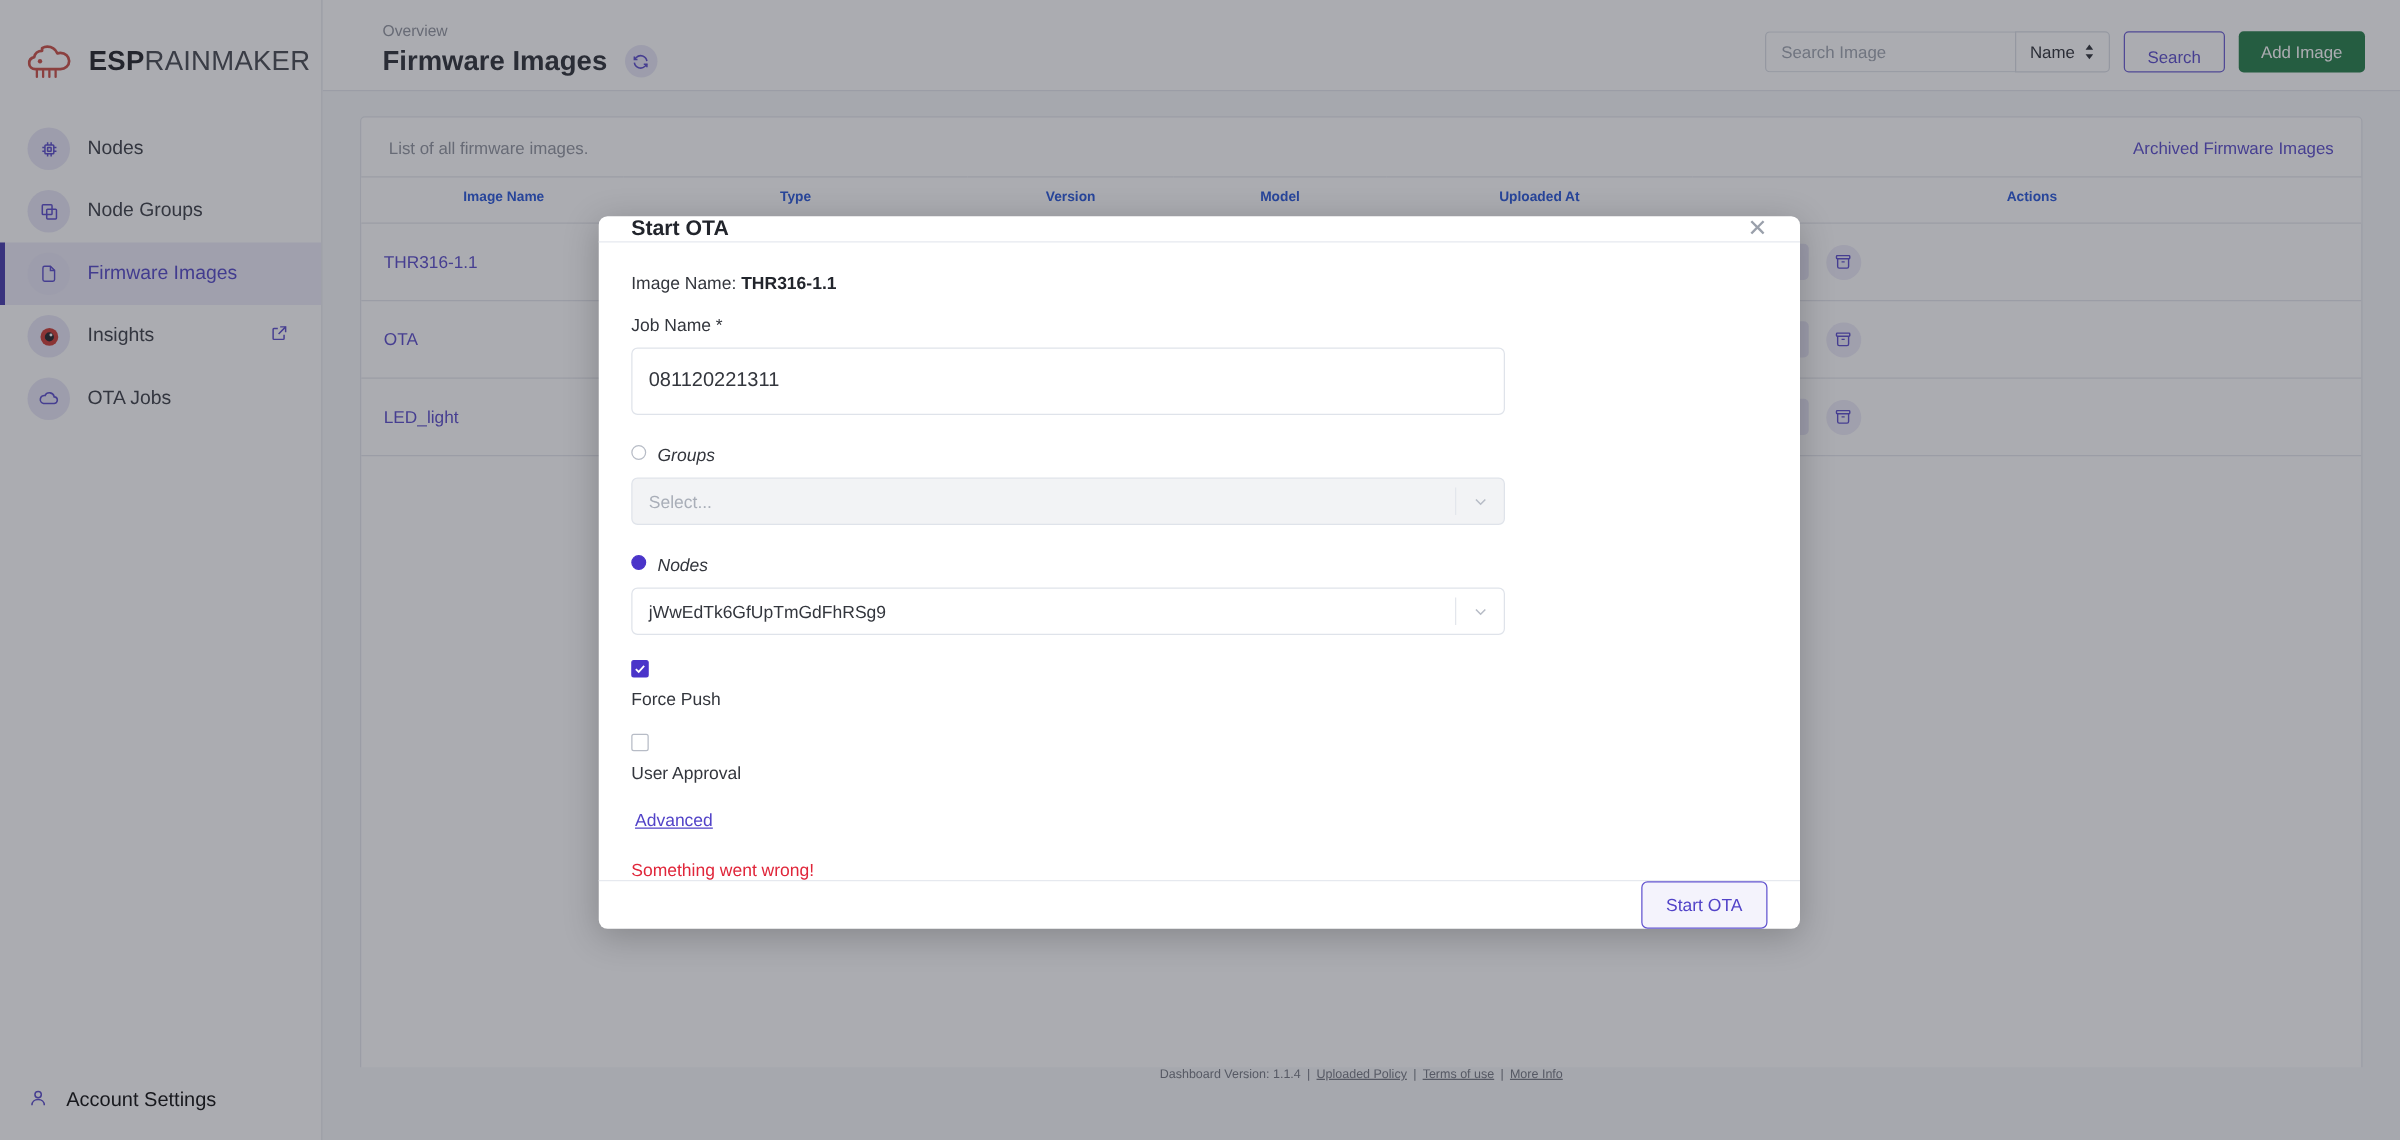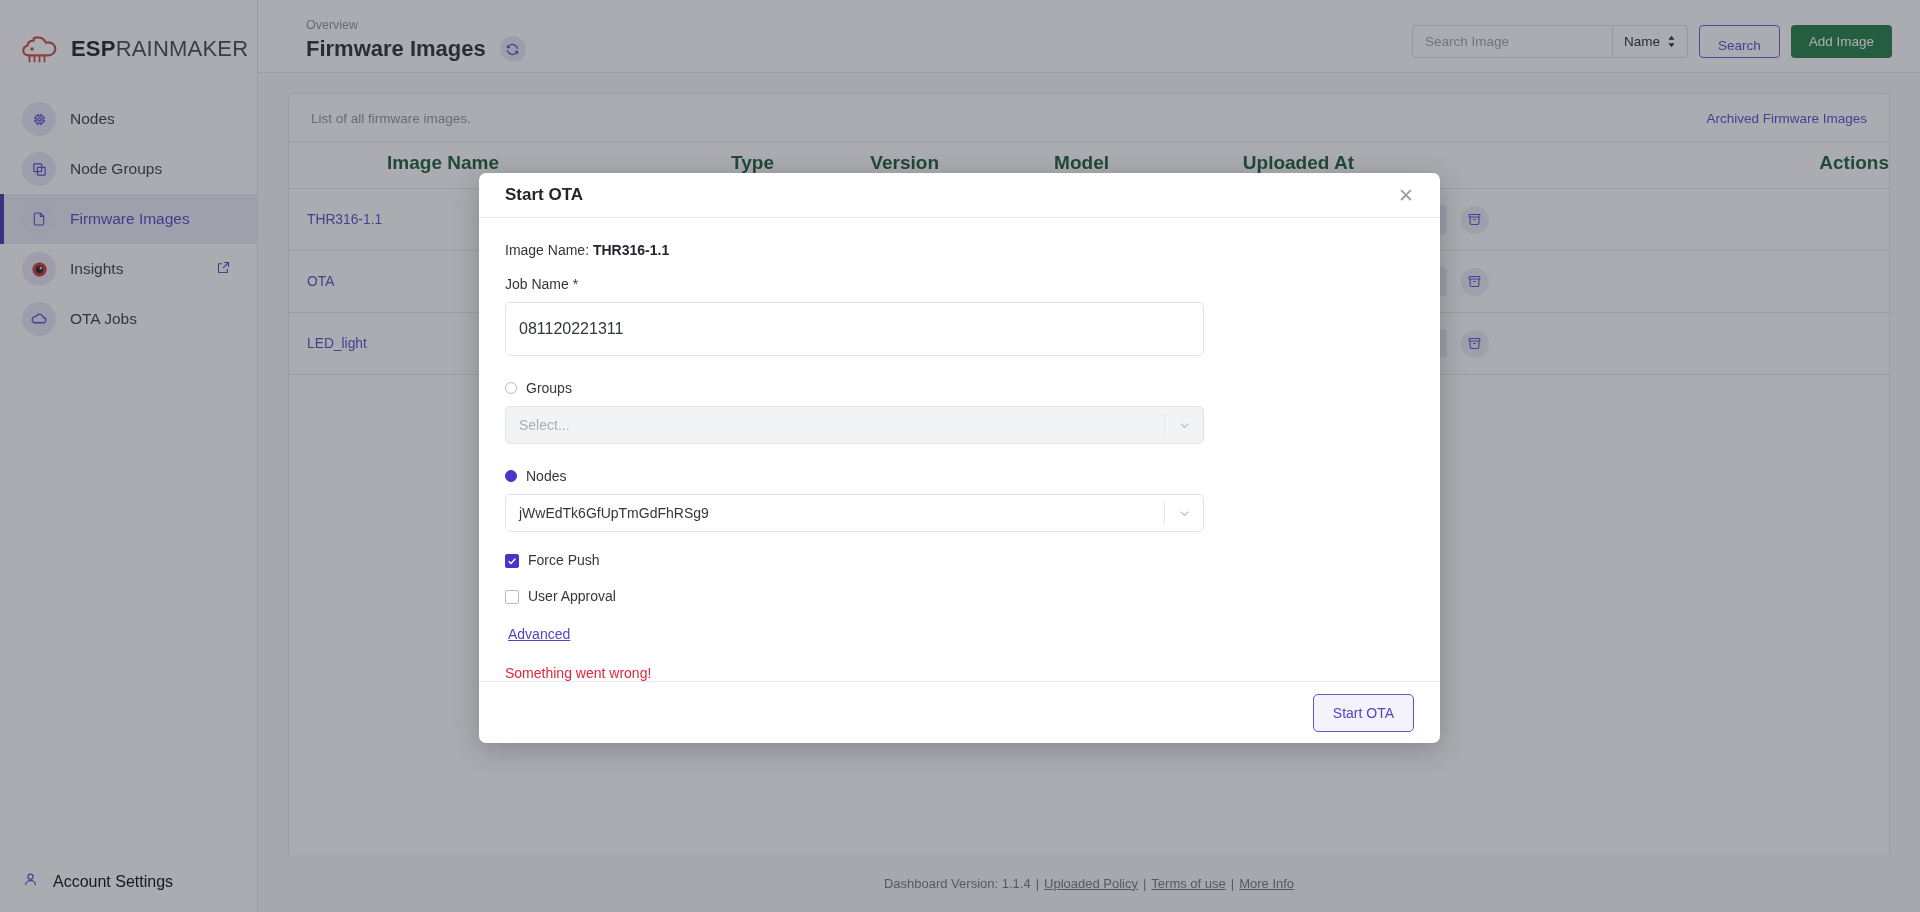--- a/index.html
+++ b/index.html
@@ -128,21 +128,21 @@
   .card-head {
     display: flex; align-items: center; justify-content: space-between;
     padding: 17px 22px 15px 22px;
   }
   .card-sub { font-size: 13.5px; color: #8b8f99; }
   .archived-link {
     font-size: 13.5px; color: #5243c8; cursor: pointer;
   }
   table { width: 100%; border-collapse: collapse; }
   thead th {
-    text-align: right; font-size: 19px; font-weight: 700; color: #14532d;
+    text-align: center; font-size: 11px; font-weight: 700; color: #1d4ed8;
     padding: 10px 0 14px 0;
     border-top: 1px solid #e3e6ec; border-bottom: 1px solid #e3e6ec;
     background: #fff;
   }
   tbody td {
     font-size: 13.8px; color: #33363d;
     padding: 16px 0; border-bottom: 1px solid #e3e6ec;
   }
   td.name a { color: #5243c8; text-decoration: none; cursor: pointer; }
   .col-name { width: 210px; padding-left: 18px !important; }
@@ -159,22 +159,22 @@
   .icon-circle {
     width: 28px; height: 28px; border-radius: 50%;
     background: #eceaf8; display: flex; align-items: center; justify-content: center;
     cursor: pointer;
   }
 
   
   #footer {
     position: absolute; left: 258px; right: 0; bottom: 0; height: 58px;
     background: #f7f8fa;
-    display: flex; align-items: center; justify-content: center;
-    font-size: 13px; color: #6d717b;
+    display: flex; justify-content: center;
+    font-size: 10px; color: #6d717b;
     z-index: 4;
   }
   #footer a { color: #6d717b; text-decoration: underline; cursor: pointer; }
   .sep { margin: 0 5px; }
 
   
   #modal {
     position: absolute; left: 479px; top: 173px;
     width: 961px; height: 570px;
     background: #fff; border-radius: 7px;
@@ -196,44 +196,44 @@
   .img-name { font-size: 14px; color: #33363d; margin-bottom: 18px; }
   .img-name b { font-weight: 700; color: #22252c; }
   .field-label { font-size: 14px; color: #33363d; margin-bottom: 10px; }
   .text-input {
     width: 699px; height: 54px;
     border: 1px solid #dfe3ea; border-radius: 5px;
     padding: 0 13px; font-size: 16px; color: #33363d;
     outline: none; background: #fff;
   }
   .radio-row {
-    display: flex; align-items: center; gap: 9px;
-    margin: 24px 0 10px 0; cursor: pointer;
+    display: flex; align-items: flex-start; gap: 9px;
+    margin: 24px 0 10px 0; cursor: pointer; font-style: italic;
   }
   .radio {
     width: 12px; height: 12px; border-radius: 50%;
     border: 1px solid #b7bcc6; background: #fff; flex: none;
   }
   .radio.on { background: #4a34c9; border-color: #4a34c9; }
   .radio-label { font-size: 14px; color: #33363d; }
   .select-box {
     width: 699px; height: 38px;
     border: 1px solid #dfe3ea; border-radius: 5px;
     display: flex; align-items: center; justify-content: space-between;
     padding: 0 0 0 13px; font-size: 14px; cursor: pointer;
   }
   .select-box.disabled { background: #f2f3f5; }
   .select-box.disabled .val { color: #a9aeb8; }
   .select-box .val { color: #33363d; }
   .sel-right { display: flex; align-items: center; height: 100%; }
   .sel-divider { width: 1px; height: 22px; background: #e3e6ec; }
   .caret { width: 38px; display: flex; align-items: center; justify-content: center; }
   .check-row {
-    display: flex; align-items: flex-end; gap: 9px;
-    margin-top: 20px; cursor: pointer;
+    display: flex; align-items: flex-start; gap: 9px;
+    margin-top: 20px; cursor: pointer; flex-direction: column;
   }
   .cbox {
     width: 14px; height: 14px; border-radius: 2px;
     border: 1px solid #b7bcc6; background: #fff; flex: none;
     display: flex; align-items: center; justify-content: center;
   }
   .cbox.on { background: #4a34c9; border-color: #4a34c9; }
   .advanced-link {
     display: inline-block; margin: 22px 0 0 3px;
     font-size: 14px; color: #5243c8; text-decoration: underline; cursor: pointer;

